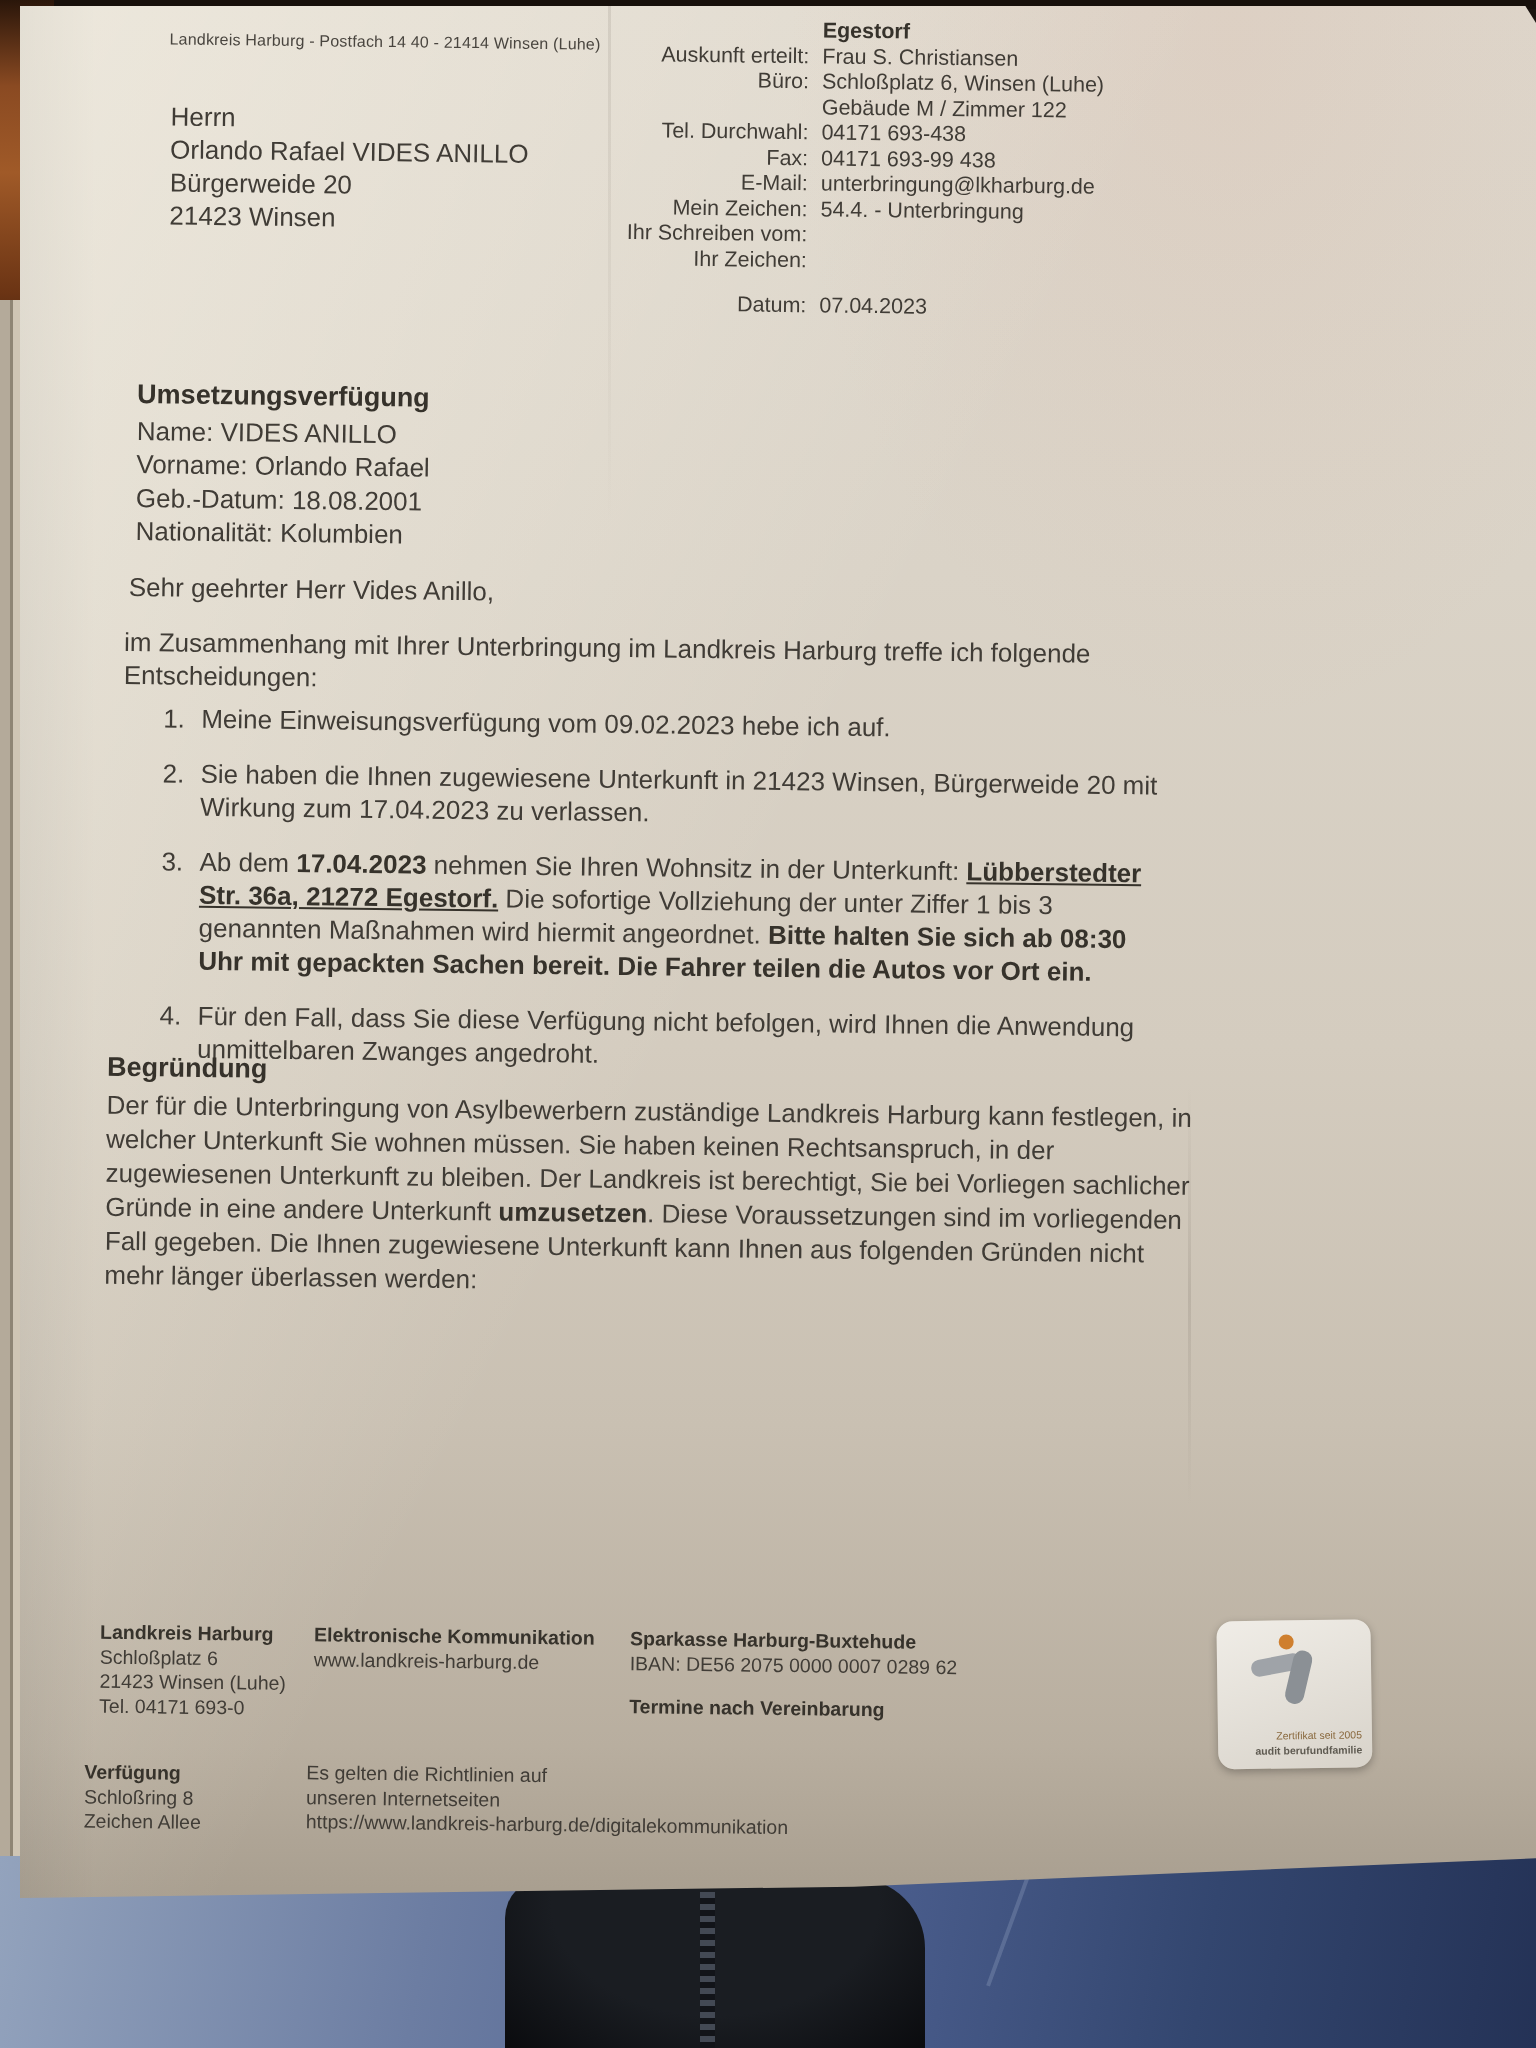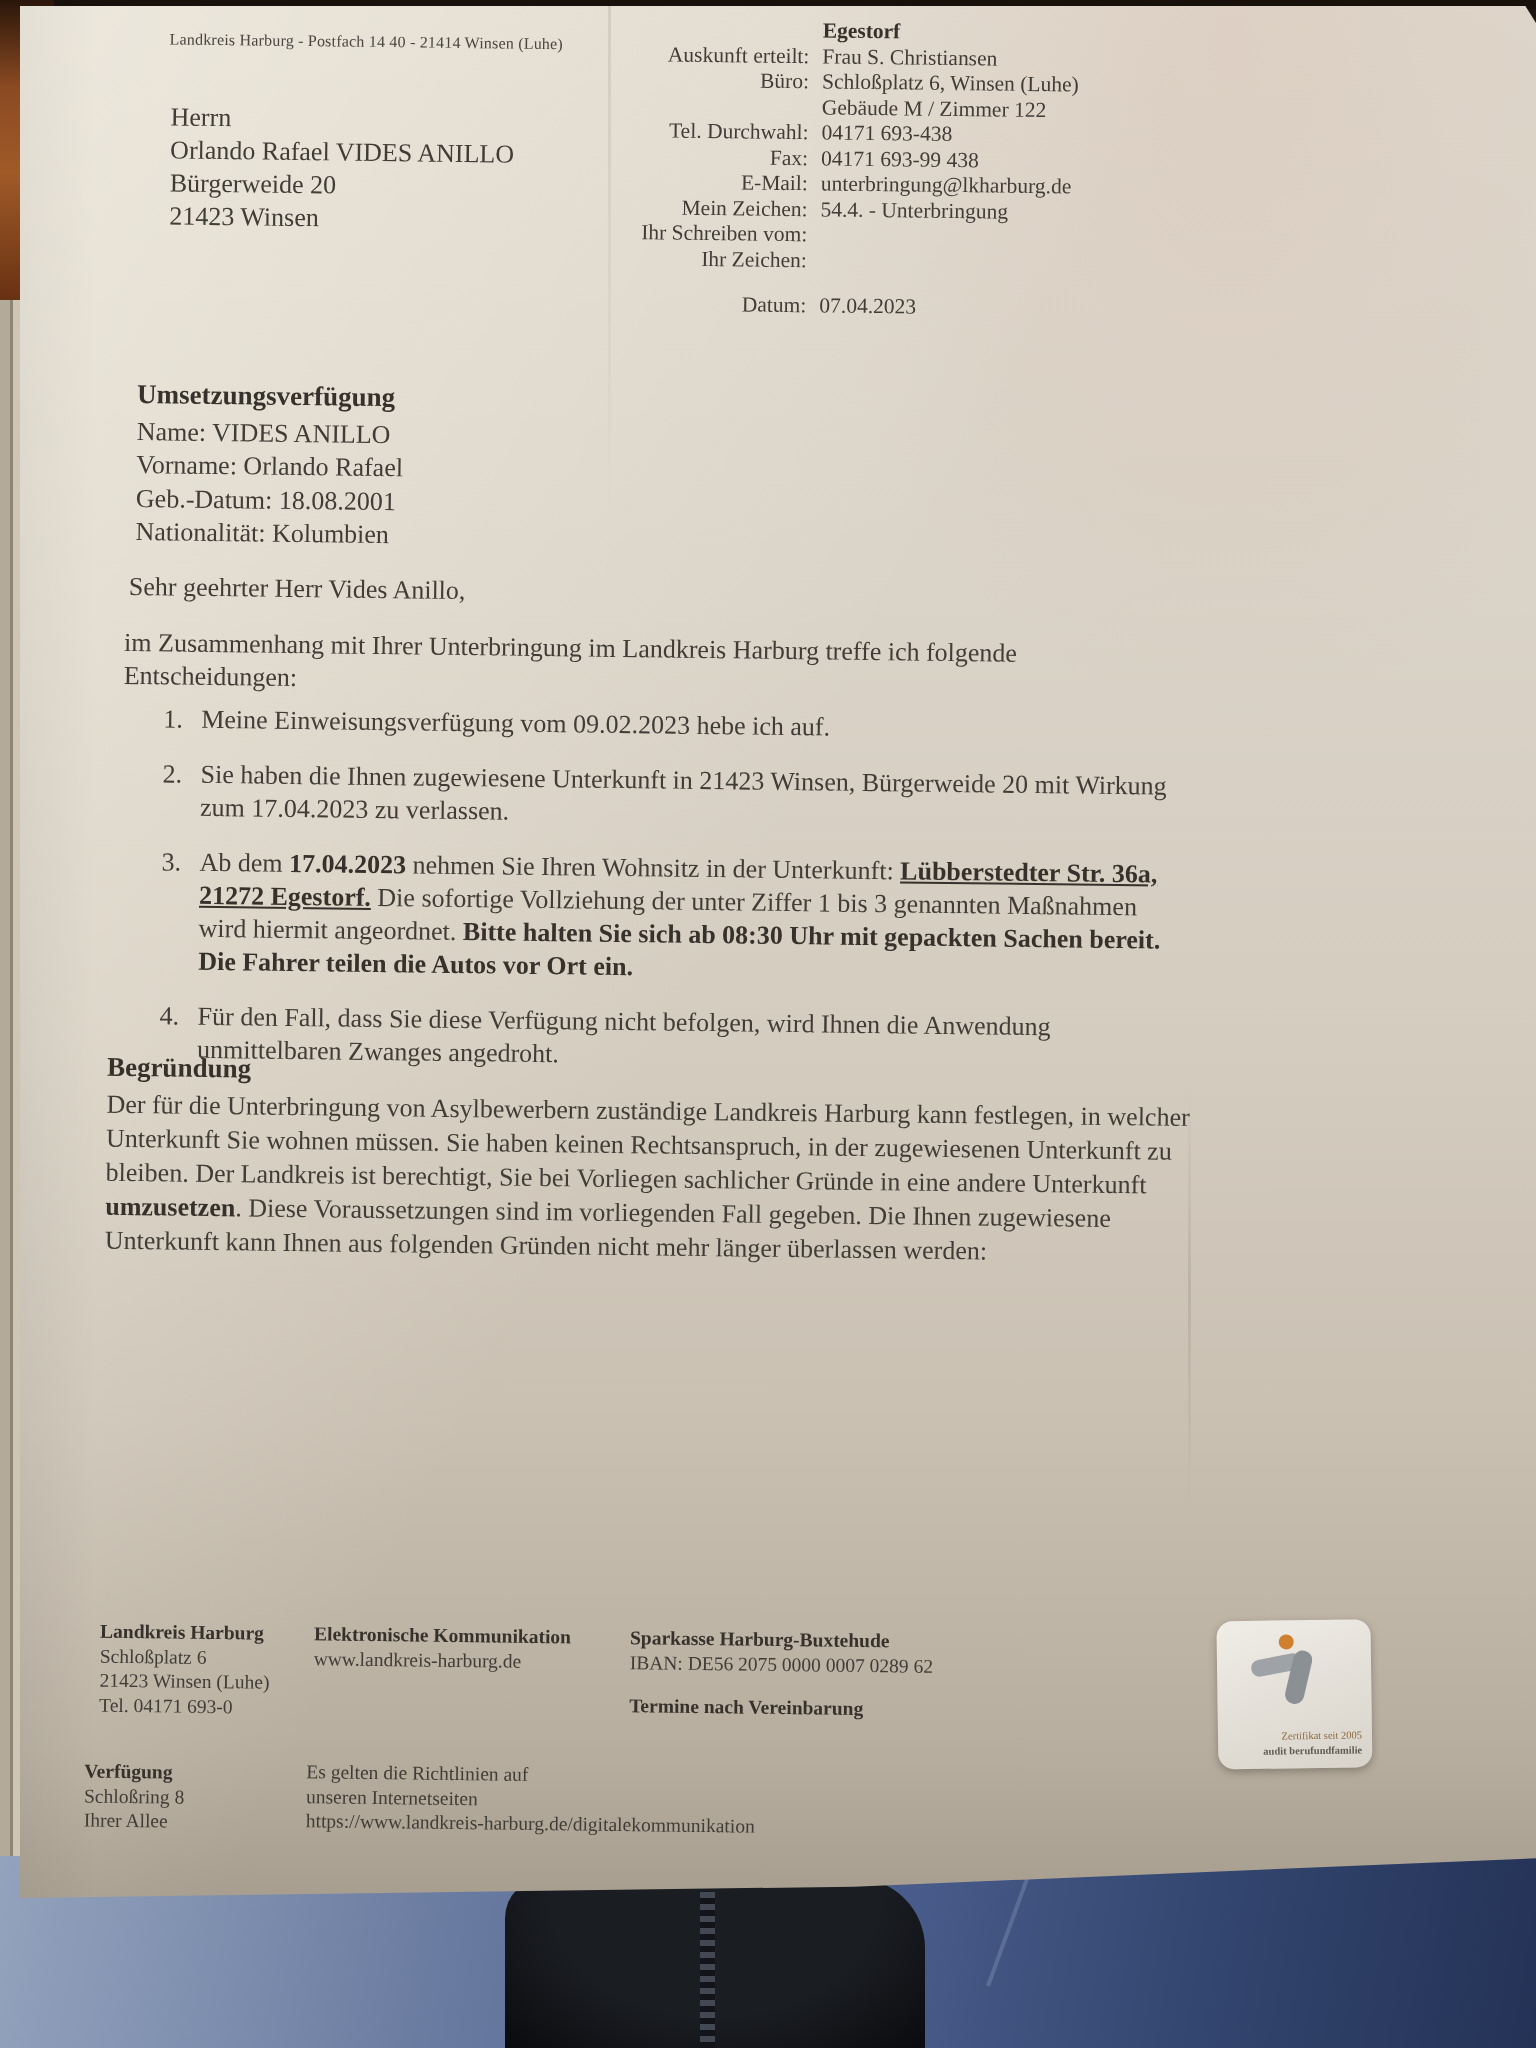--- a/index.html
+++ b/index.html
@@ -1,17 +1,17 @@
 <!DOCTYPE html>
 <html><head>
 <meta charset="utf-8">
 <style>
   html,body{margin:0;padding:0;background:#0f0c0a;}
   .scene{position:relative;width:1536px;height:2048px;overflow:hidden;
-         background:#1b1410;font-family:Liberation Serif, serif;}
+         background:#1b1410;font-family:Liberation Sans, sans-serif;}
 
   
   .wood{position:absolute;left:0;top:0;width:54px;height:345px;
         background:linear-gradient(180deg,#2a160a 0%,#8a4a22 25%,#a05a28 50%,#6b3414 85%,#4a2410 100%);}
   .top-edge{position:absolute;left:0;top:0;width:100%;height:9px;background:#17100b;}
   .paper-stack{position:absolute;left:0;top:300px;width:42px;height:1600px;
         background:linear-gradient(90deg,#b4aa9a 0 10px,#8f8574 10px 13px,#cfc5b4 13px 27px,#a2977f 27px 30px,#d6ccba 30px 42px);}
   .jeans{position:absolute;left:0;top:1856px;width:1536px;height:192px;
         background:linear-gradient(100deg,#93a3bd 0%,#6c7da2 28%,#4c5f8f 55%,#33466f 78%,#243256 100%);}
   .jeans-seam{position:absolute;left:1010px;top:1850px;width:340px;height:200px;
@@ -195,21 +195,21 @@
       <div class="footer">
         <div class="f-block f-addr">
           <div class="f-title">Landkreis Harburg</div>
           <div>Schloßplatz 6</div>
           <div>21423 Winsen (Luhe)</div>
           <div>Tel. 04171 693-0</div>
         </div>
         <div class="f-block f-parking">
           <div class="f-title">Verfügung</div>
           <div>Schloßring 8</div>
-          <div>Ihrer Allee</div>
+          <div>Zeichen Allee</div>
         </div>
         <div class="f-block f-ecom">
           <div class="f-title">Elektronische Kommunikation</div>
           <div>www.landkreis-harburg.de</div>
         </div>
         <div class="f-block f-policies">
           <div>Es gelten die Richtlinien auf</div>
           <div>unseren Internetseiten</div>
           <div>https://www.landkreis-harburg.de/digitalekommunikation</div>
         </div>

